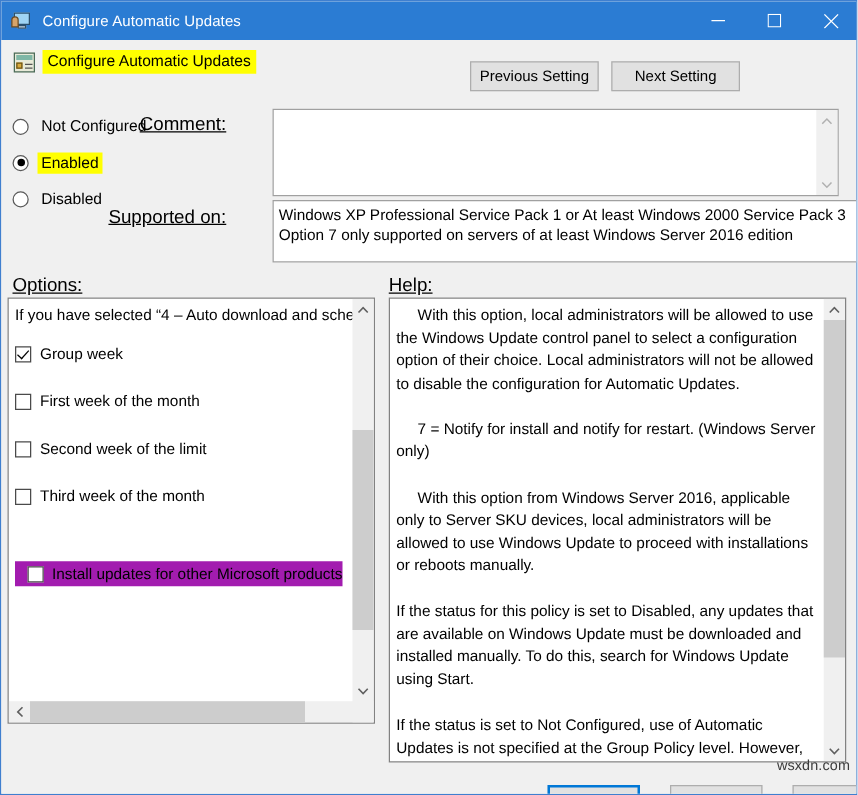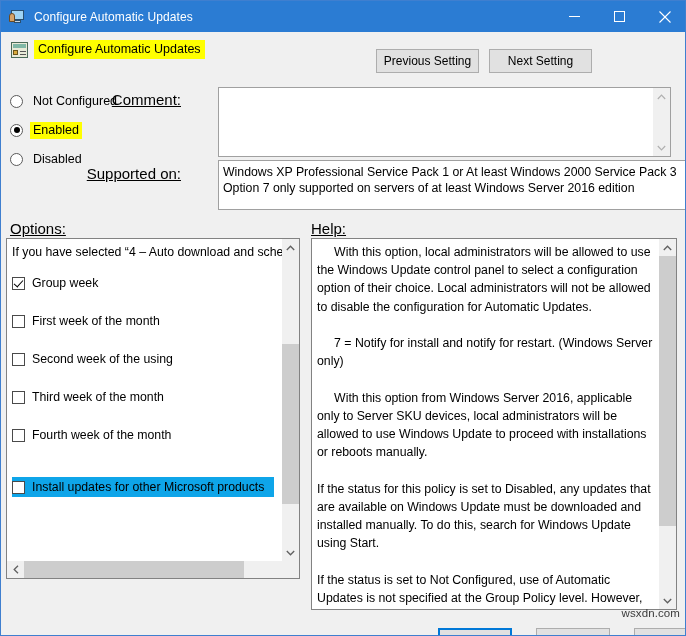--- a/index.html
+++ b/index.html
@@ -259,21 +259,21 @@
     color: #000;
     white-space: nowrap;
   }
   .chk-list { margin-top: 12px; }
   .chk-row {
     display: flex;
     align-items: center;
     height: 20px;
     margin-bottom: 8px;
   }
-  .chk-row.hl { background: #0ea5e9; width: 262px; }
+  .chk-row.hl { background: #a21caf; width: 262px; justify-content: flex-end; }
   .chk {
     width: 13px; height: 13px;
     border: 1px solid #4a4a4a;
     background: #fff;
     box-sizing: border-box;
     position: relative;
     flex: none;
   }
   .chk.on::after {
     content: "";
@@ -483,32 +483,28 @@
             <span class="chk-label">Group week</span>
           </div>
           <div class="chk-spacer"></div>
           <div class="chk-row">
             <span class="chk"></span>
             <span class="chk-label">First week of the month</span>
           </div>
           <div class="chk-spacer"></div>
           <div class="chk-row">
             <span class="chk"></span>
-            <span class="chk-label">Second week of the using</span>
+            <span class="chk-label">Second week of the limit</span>
           </div>
           <div class="chk-spacer"></div>
           <div class="chk-row">
             <span class="chk"></span>
             <span class="chk-label">Third week of the month</span>
           </div>
           <div class="chk-spacer"></div>
-          <div class="chk-row">
-            <span class="chk"></span>
-            <span class="chk-label">Fourth week of the month</span>
-          </div>
           <div class="chk-spacer" style="height:24px"></div>
           <div class="chk-row hl">
             <span class="chk"></span>
             <span class="chk-label">Install updates for other Microsoft products</span>
           </div>
         </div>
       </div>
       <div class="vsb">
         <div class="arr up">
           <svg width="9" height="6" viewBox="0 0 9 6">

